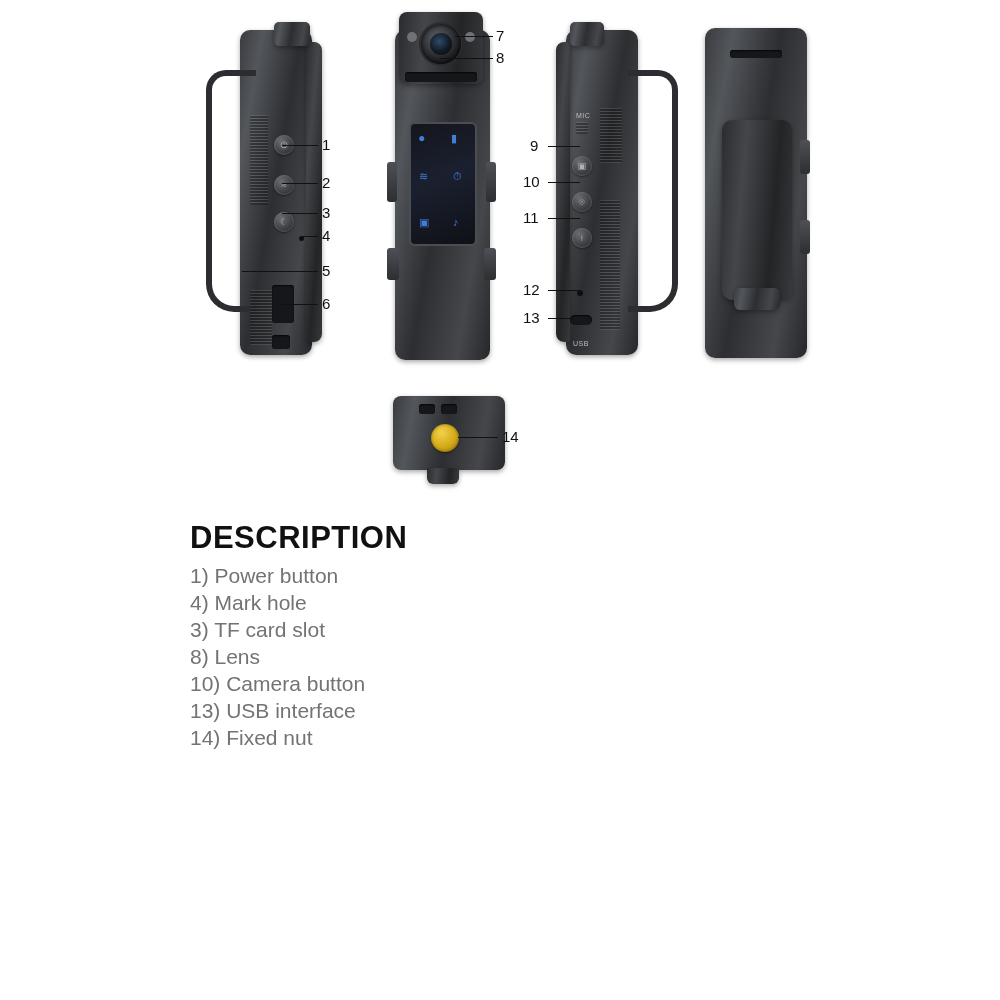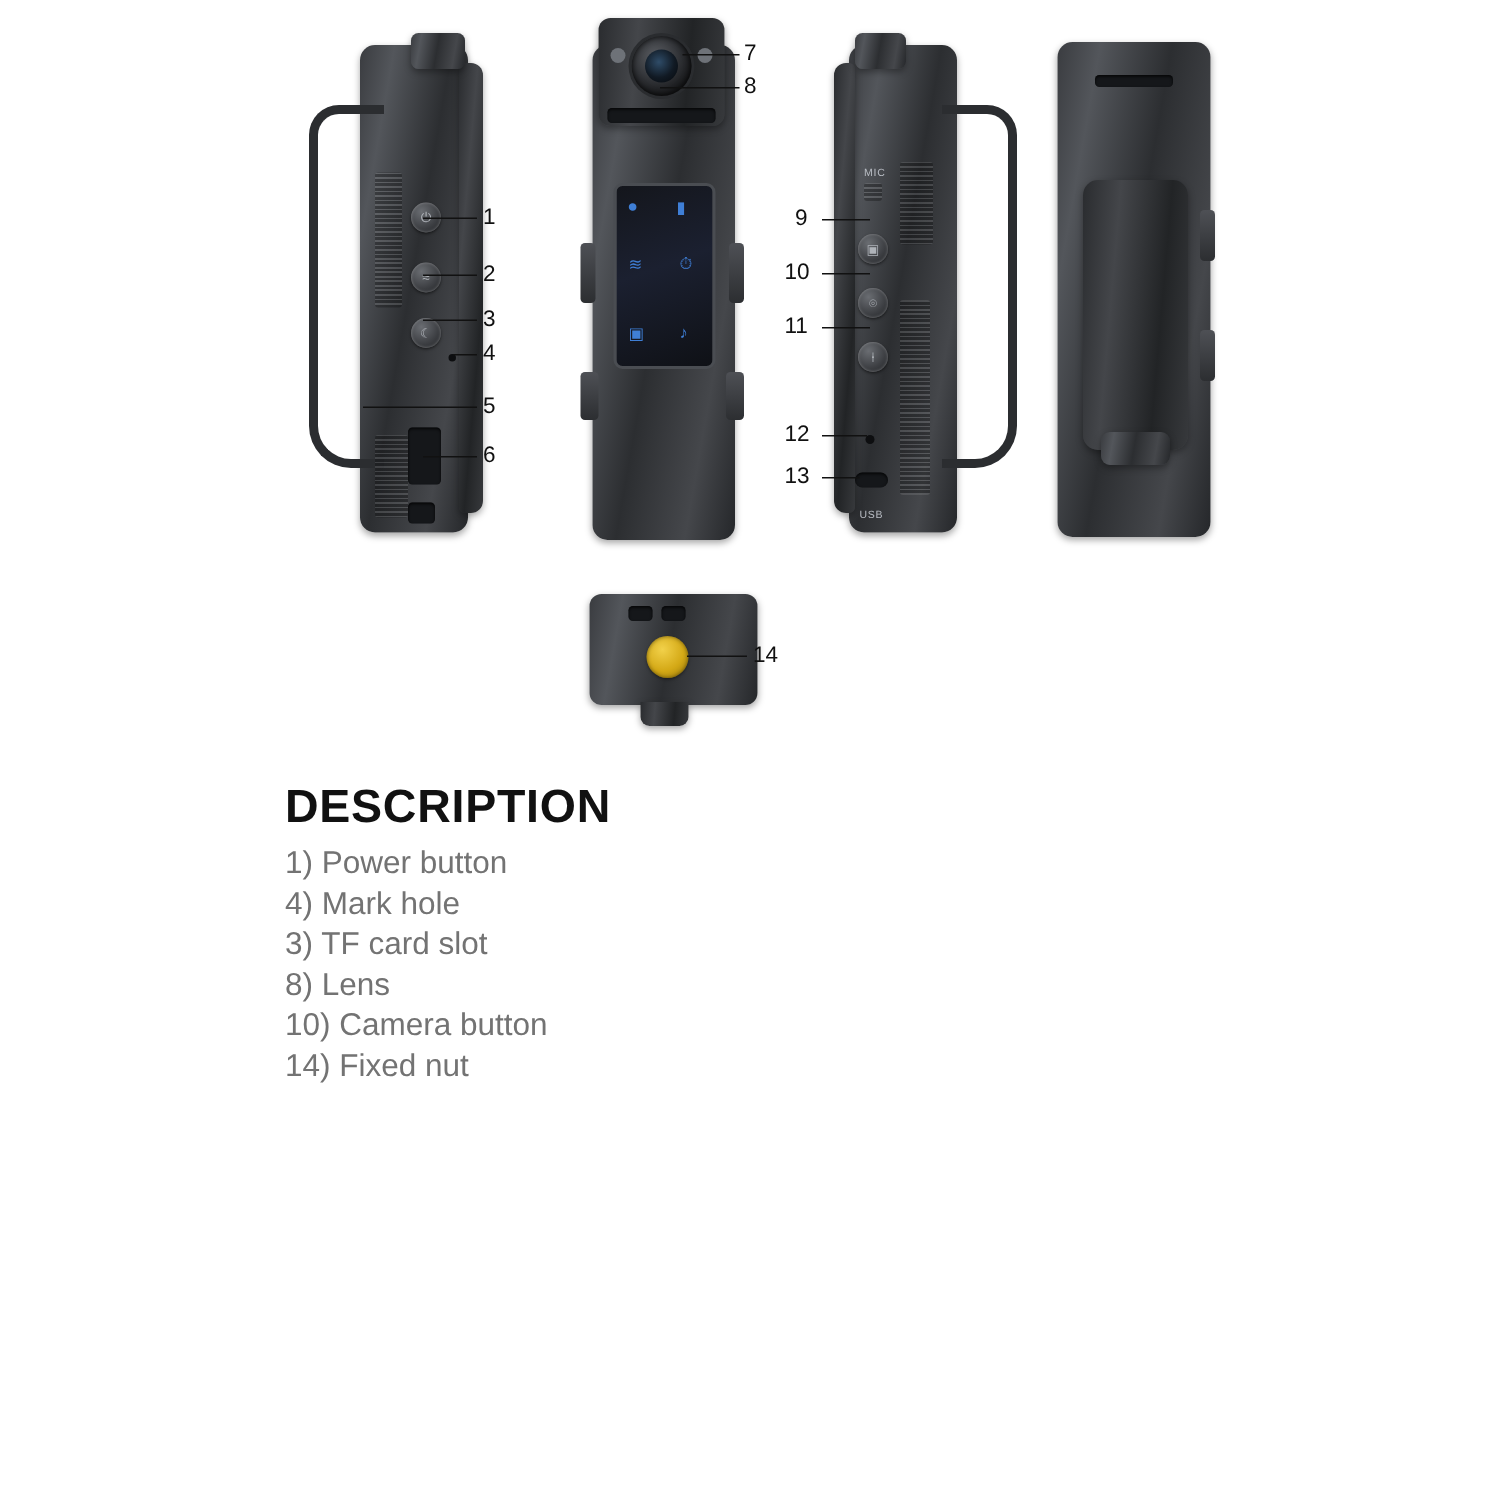--- a/index.html
+++ b/index.html
@@ -287,15 +287,16 @@
 </div>
 
 <div id="description">
   <h1 id="desc-title">DESCRIPTION</h1>
   <ul class="desc-list">
     <li class="desc-item">1) Power button</li>
     <li class="desc-item">4) Mark hole</li>
     <li class="desc-item">3) TF card slot</li>
     <li class="desc-item">8) Lens</li>
     <li class="desc-item">10) Camera button</li>
+    <li class="desc-item">13) USB interface</li>
     <li class="desc-item">14) Fixed nut</li>
   </ul>
 </div>
 
 </body></html>

